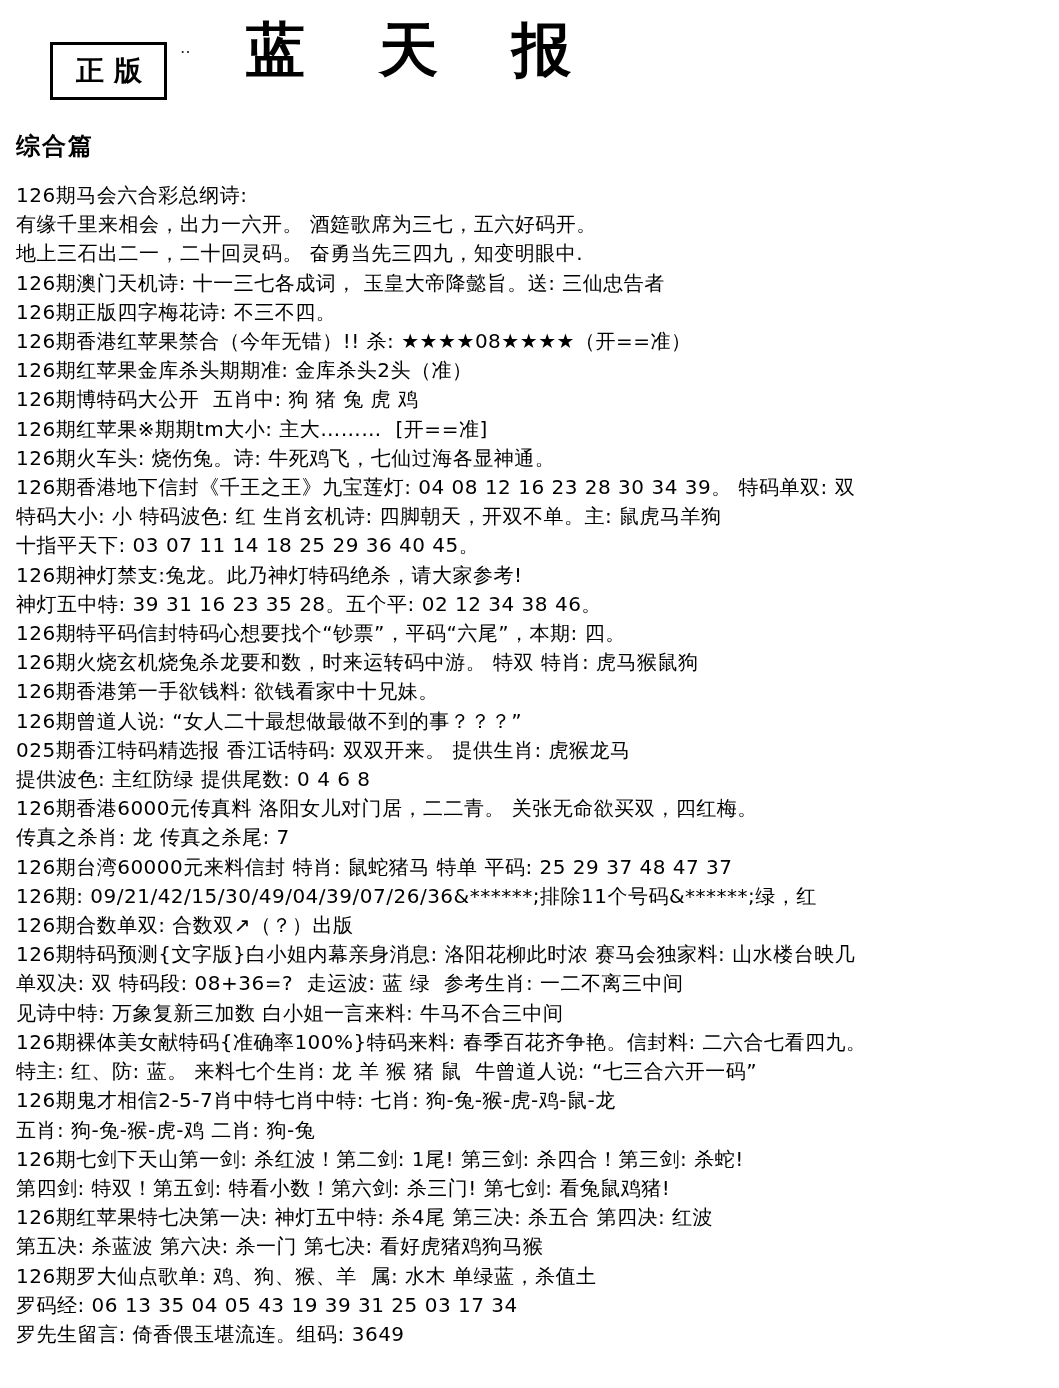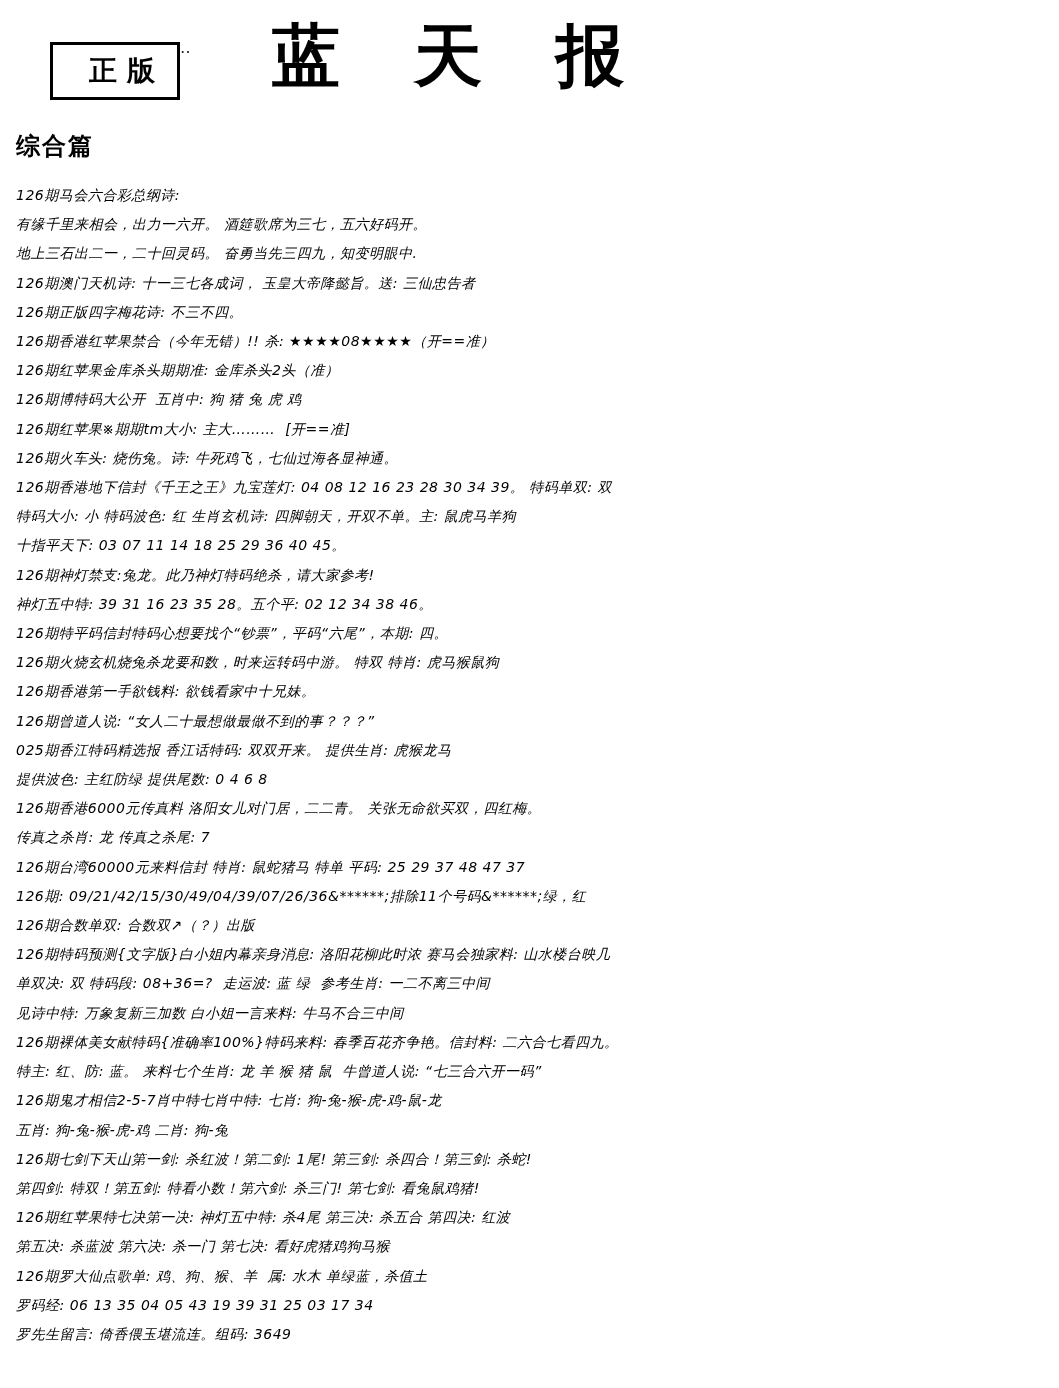--- a/index.html
+++ b/index.html
@@ -30,36 +30,36 @@
     top: 42px;
     width: 100px;
     height: 52px;
     border: 3px solid #000000;
     display: flex;
     align-items: center;
     justify-content: center;
     font-size: 28px;
     font-weight: bold;
     letter-spacing: 10px;
-    padding-left: 24px;
+    padding-left: 11px;
     font-family: "DejaVu Serif", "Liberation Serif", serif;
   }
   .masthead-dots {
     position: absolute;
     left: 180px;
     top: 38px;
     font-size: 16px;
     letter-spacing: 3px;
     color: #222;
   }
   .paper-title {
     position: absolute;
-    left: 272px;
+    left: 246px;
     top: 18px;
-    font-size: 68px;
+    font-size: 59px;
     font-weight: bold;
     font-family: "DejaVu Serif", "Liberation Serif", serif;
     letter-spacing: 74px;
     white-space: nowrap;
     line-height: 1.1;
   }
   .section-title {
     position: absolute;
     left: 16px;
     top: 130px;
@@ -67,26 +67,25 @@
     font-weight: bold;
     letter-spacing: 2px;
   }
   .content {
     position: absolute;
     left: 16px;
     top: 181px;
     right: 4px;
   }
   .line {
-    font-size: 14px;
+    font-size: 20px;
     line-height: 29.2px;
     white-space: pre-wrap;
     letter-spacing: 0.5px;
     font-weight: 500;
-    font-style: italic;
   }
 </style>
 </head>
 <body>
 
 <div class="page">
   <div class="masthead">
     <div class="badge-box">
       <span>正版</span>
     </div>

